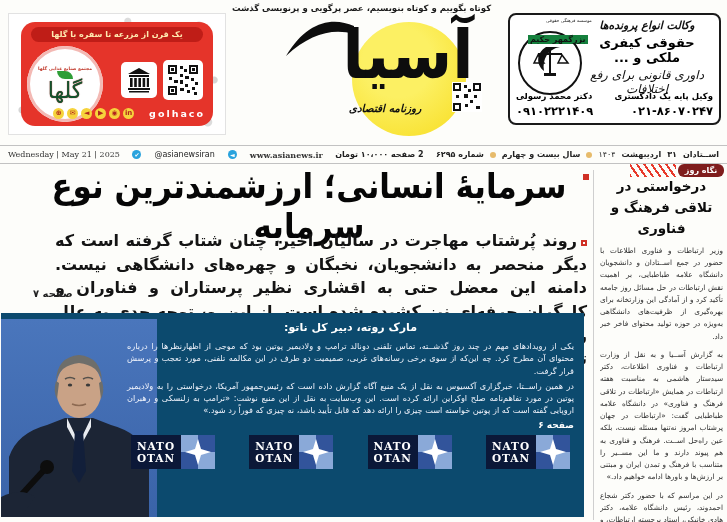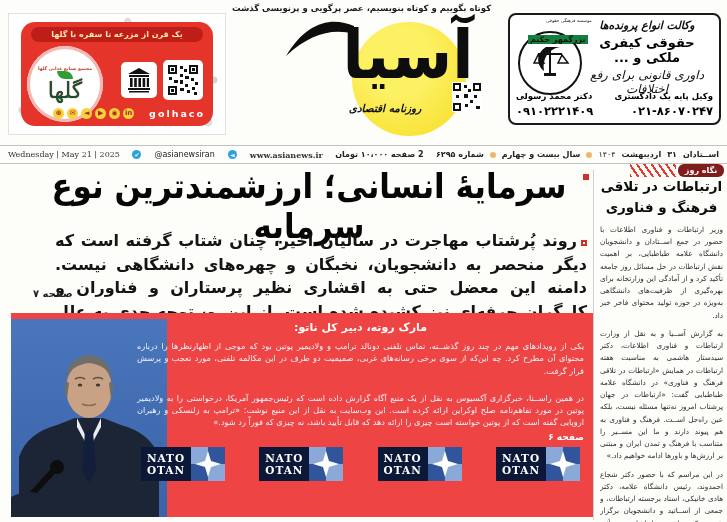--- a/index.html
+++ b/index.html
@@ -98,27 +98,27 @@
   
   .headline { left:28px; top:170px; width:562px; text-align:center; font-size:31px;
     font-weight:bold; color:#060606; letter-spacing:-0.5px; transform:scaleY(1.1); }
   .lede { left:55px; top:229px; width:532px; font-size:16px; font-weight:600;
     color:#141414; line-height:1.48; text-align:justify; text-align-last:center; }
   .lede .bullet { display:inline-block; width:6px; height:6px; border:2px solid #d03126;
     margin-left:4px; }
   .pageref7 { left:33px; top:288px; font-size:10px; font-weight:bold; color:#222; }
 
   
-  .bluebox { left:11px; top:313px; width:583px; height:204px; background:#ef4444; overflow:hidden; }
+  .bluebox { left:1px; top:313px; width:583px; height:204px; background:#0c4a6e; overflow:hidden; }
   .photo { position:absolute; left:0; top:6px; width:156px; height:198px; }
   .blue-content { position:absolute; right:4px; left:122px; top:0; height:100%; padding:8px 6px 0 4px; }
   .kicker { text-align:center; color:#fff; font-weight:bold; font-size:11px; }
   .nato-head { text-align:center; color:#fff; font-weight:bold; font-size:16.5px; margin-top:4px; }
   .nato-body { color:#eef2fb; font-size:8.2px; line-height:1.5; text-align:justify; margin-top:6px; }
-  .nato-body + .nato-body { margin-top:15px; }
+  .nato-body + .nato-body { margin-top:3px; }
   .pageref6 { color:#fff; font-weight:bold; font-size:9px; margin-top:3px; }
   .nato-strip { display:flex; justify-content:space-between; margin-top:5px; padding:0 4px; }
   .nato-logo { display:flex; height:34px; }
   .nato-flag { position:relative; width:34px; height:34px; }
   .q { position:absolute; width:17px; height:17px; }
   .q1 { left:0; top:0; background:#8aa9d8; } .q2 { right:0; top:0; background:#32549b; }
   .q3 { left:0; bottom:0; background:#32549b; } .q4 { right:0; bottom:0; background:#8aa9d8; }
   .nato-star { position:absolute; inset:0; }
   .nato-word { width:50px; height:34px; background:#0b1838; color:#fff;
     font-family:"DejaVu Serif", serif; font-weight:bold; font-size:10.5px; letter-spacing:1px;
@@ -372,20 +372,20 @@
               <span>NATO</span>
               <span>OTAN</span>
             </div>
         </div>
       </div>
     </div>
   </div>
 
   <div class="abs divider"></div>
   <div class="abs rcol">
-    <div class="rcol-title">ارتباطات در تلاقی فرهنگ و فناوری</div>
+    <div class="rcol-title">درخواستی در تلاقی فرهنگ و فناوری</div>
     <p>وزیر ارتباطات و فناوری اطلاعات با حضور در جمع اســتادان و دانشجویان دانشگاه علامه طباطبایی، بر اهمیت نقش ارتباطات در حل مسائل روز جامعه تأکید کرد و از آمادگی این وزارتخانه برای بهره‌گیری از ظرفیت‌های دانشگاهی به‌ویژه در حوزه تولید محتوای فاخر خبر داد.</p>
     <p>به گزارش آســیا و به نقل از وزارت ارتباطات و فناوری اطلاعات، دکتر سیدستار هاشمی به مناسبت هفته ارتباطات در همایش «ارتباطات در تلاقی فرهنگ و فناوری» در دانشگاه علامه طباطبایی گفت: «ارتباطات در جهان پرشتاب امروز نه‌تنها مسئله نیست، بلکه عین راه‌حل اســت. فرهنگ و فناوری به هم پیوند دارند و ما این مســیر را متناسب با فرهنگ و تمدن ایران و مبتنی بر ارزش‌ها و باورها ادامه خواهیم داد.»</p>
     <p>در این مراسم که با حضور دکتر شجاع احمدوند، رئیس دانشگاه علامه، دکتر هادی خانیکی، استاد برجسته ارتباطات، و جمعی از اســاتید و دانشجویان برگزار شــد، دکتر هاشمی با اشاره به تأثیر عمیق ارتباطات بر شئون مختلف زندگی از جمله اقتصاد، فرهنگ، علم و سیاست گفت: «اگر کسی به توسعه ارتباطات باور نداشته باشد، شناختی از توسعه انسانی ندارد.» در غیاب روایت‌های شفاف و انتقال اطلاعات، سوءظن و گمانه‌زنی شکل می‌گیرد و این موضوع می‌تواند اعتماد عمومی را که از اساسی‌ترین مؤلفه‌های حکمرانی است، تضعیف کند.»</p>
 
   </div>
 
 </div>
 
 </body></html>

